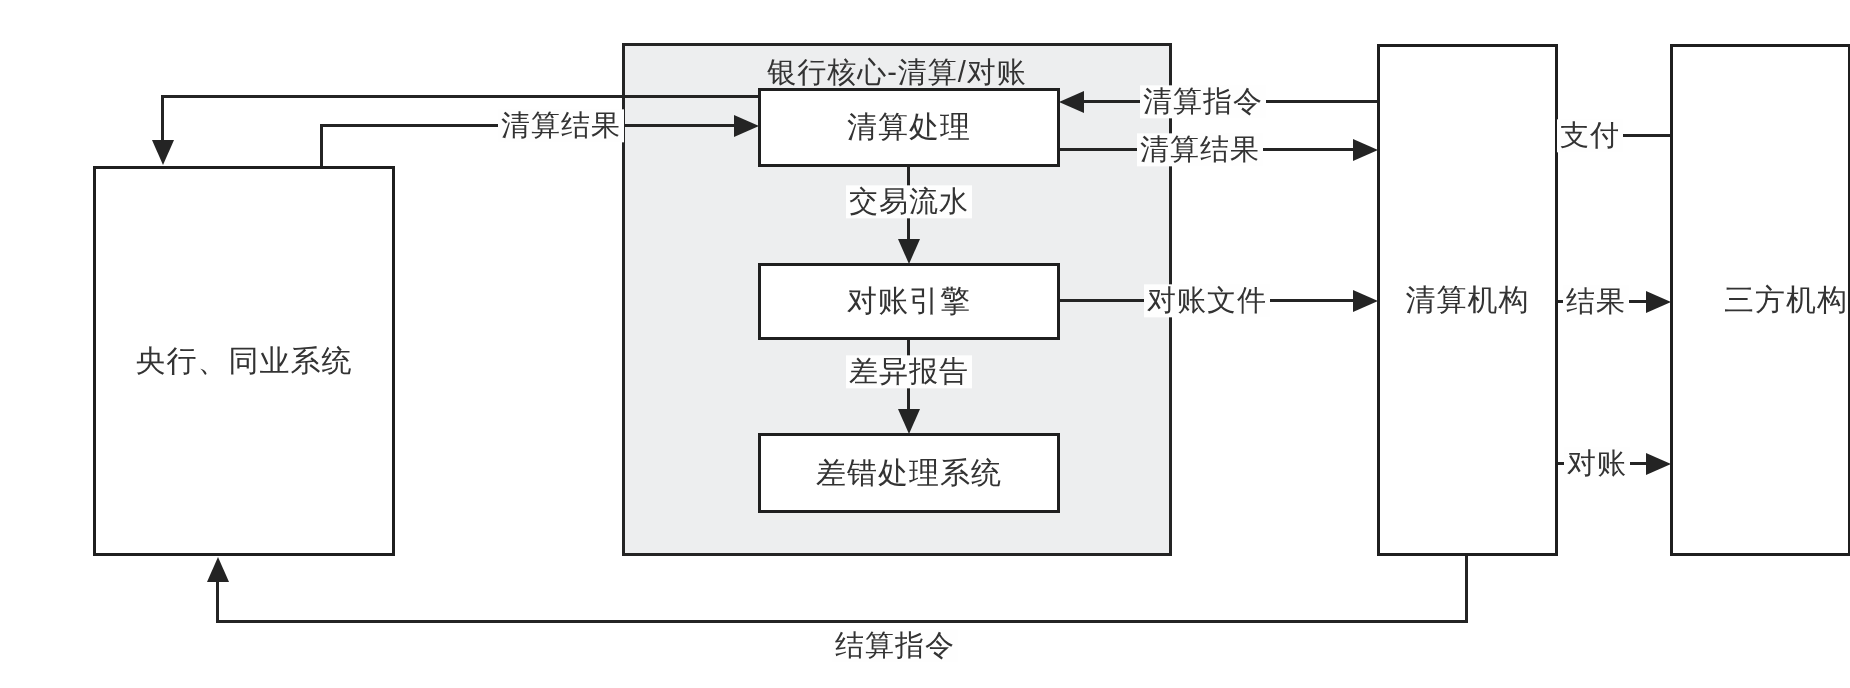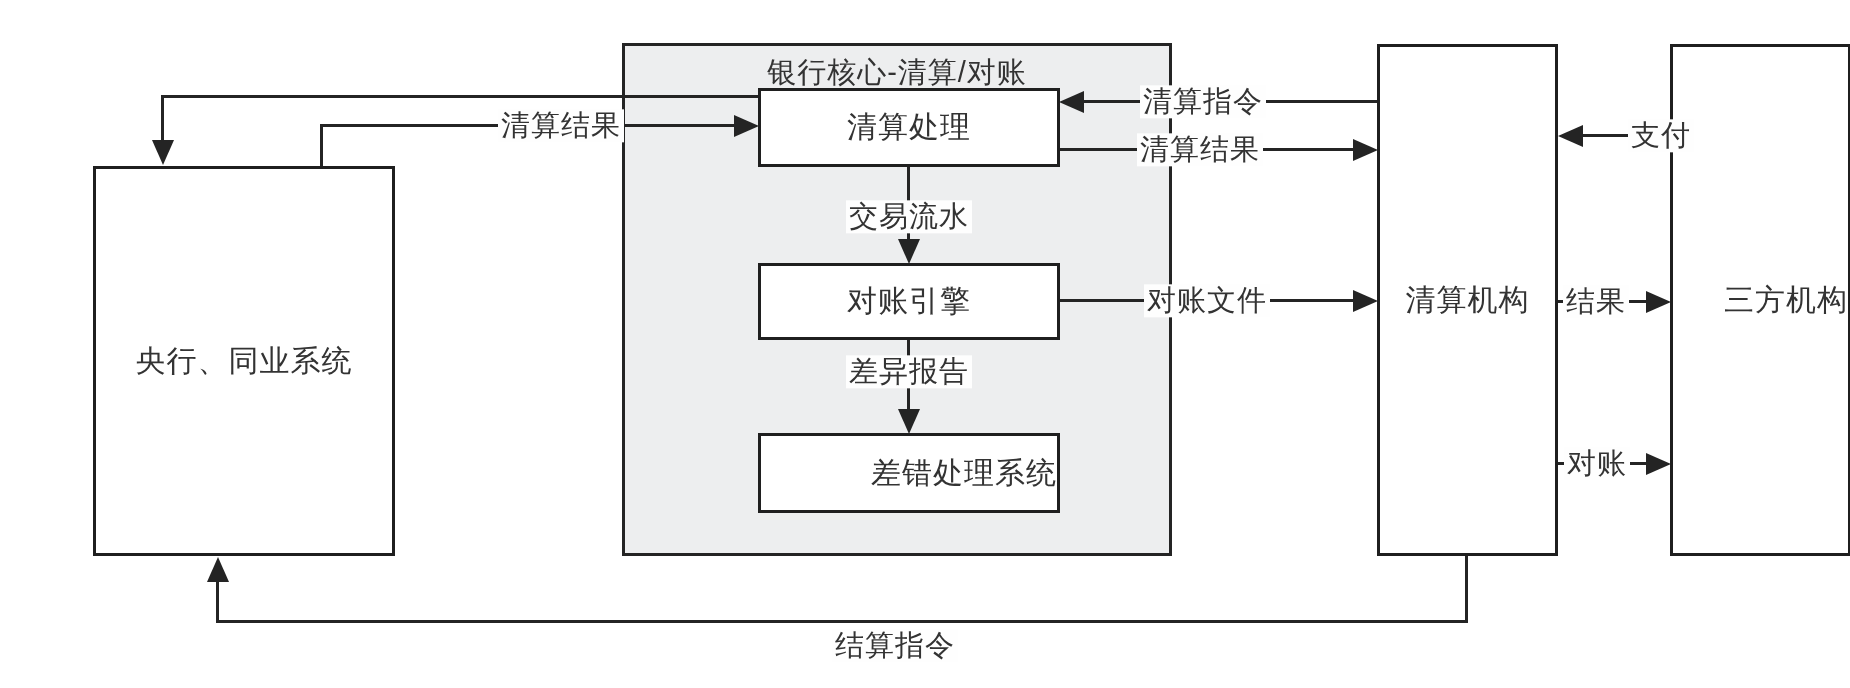--- a/index.html
+++ b/index.html
@@ -106,46 +106,46 @@
   </div>
 
   <div class="node" style="left:718px;top:263px;width:302px;height:77px;">
     <span>对账引擎</span>
   </div>
 
   <div class="node" style="left:718px;top:88px;width:302px;height:79px;">
     <span>清算处理</span>
   </div>
 
-  <div class="node" style="left:718px;top:433px;width:302px;height:80px;justify-content:flex-end;">
+  <div class="node" style="left:718px;top:433px;width:302px;height:80px;">
     <span>差错处理系统</span>
   </div>
 
   <div class="node" style="left:1337px;top:44px;width:181px;height:512px;">
     <span>清算机构</span>
   </div>
 
   <div class="node" style="left:1630px;top:44px;width:181px;height:512px;justify-content:flex-end;">
     <span>三方机构</span>
   </div>
 
 
   <span class="edge-label" style="left:521px;top:126px;">清算结果</span>
 
   <span class="edge-label" style="left:1163px;top:102px;">清算指令</span>
 
   <span class="edge-label" style="left:1160px;top:150px;">清算结果</span>
 
-  <span class="edge-label" style="left:869px;top:217px;">交易流水</span>
+  <span class="edge-label" style="left:869px;top:202px;">交易流水</span>
 
   <span class="edge-label" style="left:1167px;top:301px;">对账文件</span>
 
   <span class="edge-label" style="left:869px;top:372px;">差异报告</span>
 
-  <span class="edge-label" style="left:1621px;top:136px;">支付</span>
+  <span class="edge-label" style="left:1550px;top:136px;">支付</span>
 
   <span class="edge-label" style="left:1556px;top:302px;">结果</span>
 
   <span class="edge-label" style="left:1557px;top:464px;">对账</span>
 
   <span class="edge-label" style="left:855px;top:646px;">结算指令</span>
 
 </div>
 
 </body></html>

